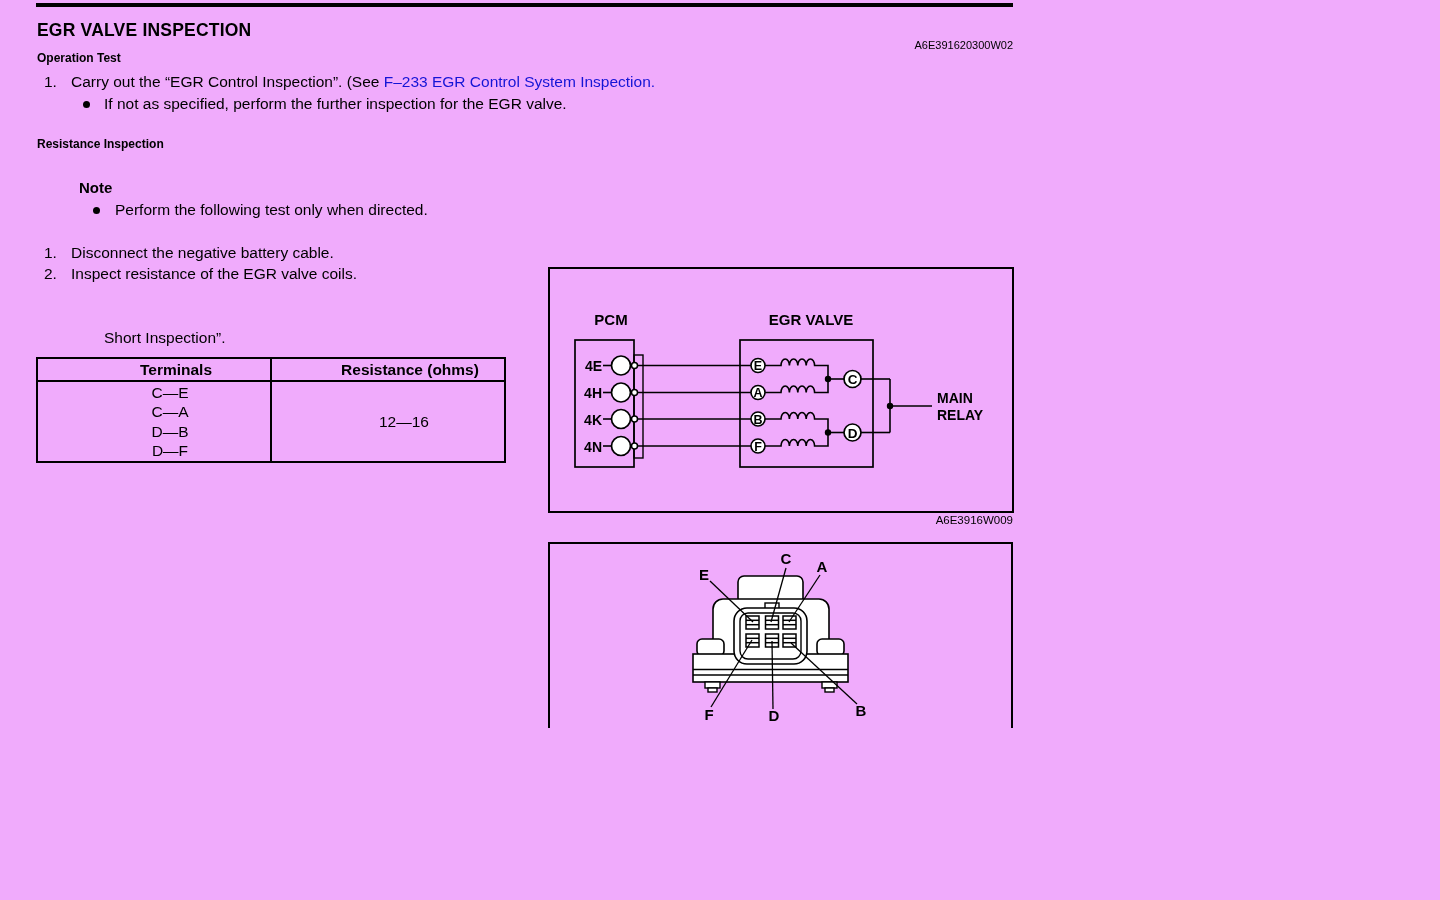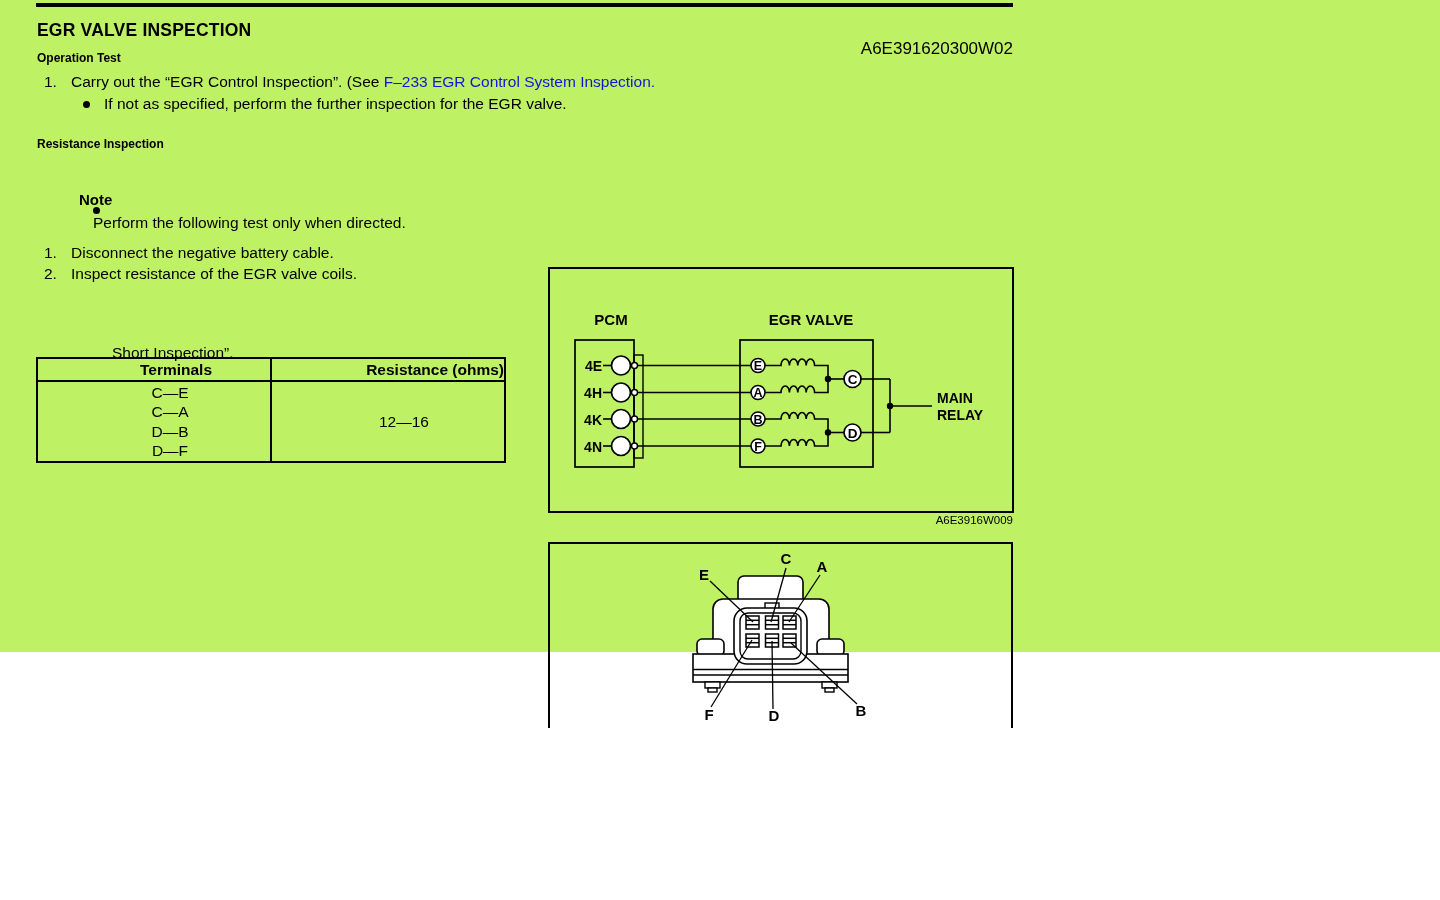--- a/index.html
+++ b/index.html
@@ -3,44 +3,44 @@
 <meta charset="utf-8">
 <style>
   * { margin:0; padding:0; box-sizing:border-box; }
   html,body { background:#ffffff; }
   body {
     font-family:"Liberation Sans","DejaVu Sans",sans-serif;
     color:#000;
     width:1440px; height:900px;
     overflow:hidden;
   }
-  .page { position:relative; width:1440px; height:652px; background:#bef264; }
+  .page { position:relative; width:1440px; height:900px; background:#f0abfc; }
 
   .top-rule { position:absolute; left:36px; top:3px; width:977px; height:4px; background:#000; }
 
   .h-main { position:absolute; left:37px; top:20px; font-size:17.5px; font-weight:bold; letter-spacing:0.2px; }
-  .doc-code { position:absolute; right:427px; top:39px; font-size:17px; }
+  .doc-code { position:absolute; right:427px; top:39px; font-size:11px; }
 
   .h-sub { position:absolute; left:37px; font-size:12px; font-weight:bold; }
   .h-op { top:51px; }
   .h-res { top:137px; }
-  .h-note { position:absolute; left:79px; top:191px; font-size:15px; font-weight:bold; }
+  .h-note { position:absolute; left:79px; top:179px; font-size:15px; font-weight:bold; }
 
   .txt { font-size:15.5px; line-height:18px; }
 
   .step { position:absolute; left:44px; display:flex; }
   .step .num { width:27px; flex:none; }
 
   .bullet-row { position:absolute; display:flex; }
   .bullet-row .dot { width:7px; height:7px; border-radius:50%; background:#000; margin-top:6px; flex:none; }
   .bullet-op { left:83px; }
   .bullet-op .dot { margin-right:14px; }
-  .bullet-note { left:93px;flex-direction:column; }
+  .bullet-note { left:93px; }
   .bullet-note .dot { margin-right:15px; }
-  .cont-line { position:absolute; left:112px;margin-top:15px; }
+  .cont-line { position:absolute; left:104px; }
 
   .link { color:var(--link-color,#1414d6); cursor:pointer; }
 
   table.spec { position:absolute; left:36px; top:357px; width:468px; border-collapse:collapse; table-layout:fixed; }
   table.spec th, table.spec td { border:2px solid #000; text-align:center; font-size:15.5px; padding:0; }
   table.spec th { height:23px; font-weight:bold;padding-left:44px; }
   table.spec td { vertical-align:middle;padding-left:32px; }
   table.spec td .tpair { line-height:19.5px; }
   table.spec tbody td { height:81px; }
 
@@ -91,21 +91,21 @@
     <span>Inspect resistance of the EGR valve coils.</span>
   </div>
 
 
   <div class="cont-line txt" style="top:329px;">Short Inspection”.</div>
 
   <table class="spec">
     <thead>
       <tr>
         <th style="width:234px;">Terminals</th>
-        <th style="width:234px;text-align:right;">Resistance (ohms)</th>
+        <th style="width:234px;">Resistance (ohms)</th>
       </tr>
     </thead>
     <tbody>
       <tr>
         <td>
           <div class="tpair">C—E</div>
           <div class="tpair">C—A</div>
           <div class="tpair">D—B</div>
           <div class="tpair">D—F</div>
         </td>

